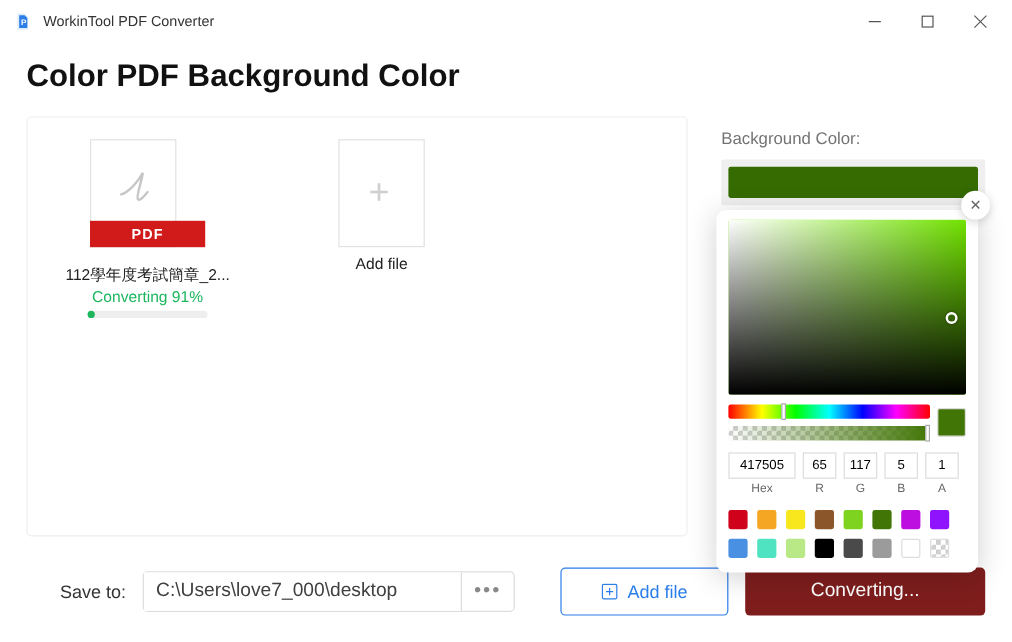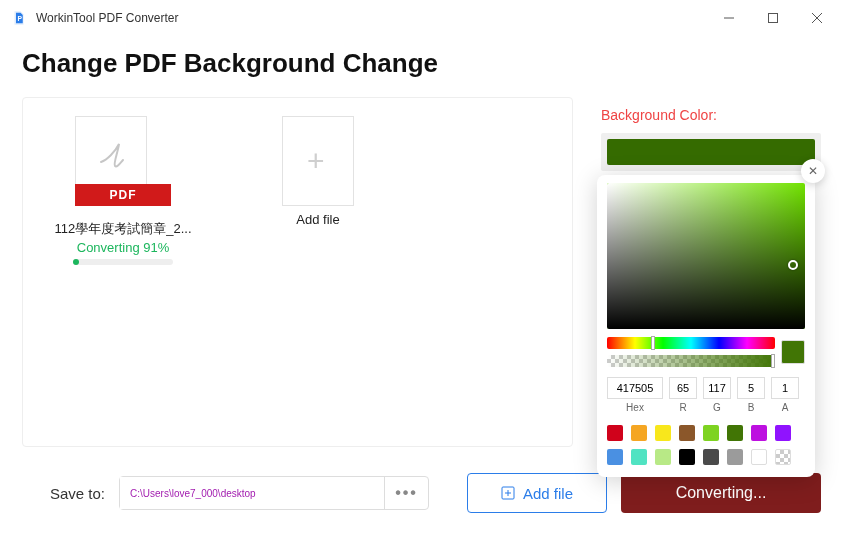--- a/index.html
+++ b/index.html
@@ -32,29 +32,29 @@
   .progress { width:100px; height:6px; background:#eee; border-radius:3px; margin:0 auto; position:relative;}
   .progress .bar { position:absolute; left:0; top:0; bottom:0; width:6%; background:#1cb65d; border-radius:3px;}
 
   
   .add-tile { width: 110px; text-align:center; cursor:pointer;}
   .add-box { width:72px; height:90px; border:1px solid #e2e2e2; margin:0 auto 6px; position:relative; background:#fff;}
   .add-plus { position:absolute; top:34px; left:24px; color:#cfcfcf; font-size:30px; font-weight:200; line-height:20px;}
   .add-label { font-size:13px; color:#222; }
 
   
-  .bg-label { font-size:14px; color:#ef4444; margin-bottom:10px;}
+  .bg-label { font-size:14px; color:#737373; margin-bottom:10px;}
   .bg-swatch-wrap { background:#efefef; padding:6px; border-radius:2px;}
   .bg-swatch { height:26px; border-radius:2px; }
 
   
   .bottombar { position:absolute; left:22px; right:22px; bottom:22px; display:flex; align-items:center; gap:14px;margin-left:28px;}
   .save-label { font-size:15px; color:#333; }
   .path-box { flex:0 0 310px; display:flex; border:1px solid #ddd; border-radius:4px; height:34px;}
-  .path-input { flex:1; border:none; outline:none; padding:0 10px; font-size:10px; color:#a21caf;}
+  .path-input { flex:1; border:none; outline:none; padding:0 10px; font-size:16px; color:#404040;}
   .path-menu { width:44px; border-left:1px solid #ddd; display:flex; align-items:center; justify-content:center; color:#888; letter-spacing:2px; font-weight:700;}
   .spacer { flex:1; }
   .addfile-btn { border:1px solid #2b7de9; color:#2b7de9; background:#fff; height:40px; width:140px; border-radius:4px; display:flex; align-items:center; justify-content:center; gap:8px; font-size:15px;}
   .addfile-btn svg { width:14px; height:14px;}
   .convert-btn { height:40px; width:200px; border-radius:4px; background:#7f1d1d; color:#fff; font-size:16px; display:flex; align-items:center; justify-content:center;}
 
   
   .picker { position:absolute; top:175px; right:28px; width:218px; background:#fff; border-radius:8px; box-shadow:0 4px 24px rgba(0,0,0,.18); padding:8px 10px 12px; z-index:50;}
   .picker-close { position:absolute; top:-16px; right:-10px; width:24px; height:24px; border-radius:50%; background:#fff; box-shadow:0 2px 8px rgba(0,0,0,.18); display:flex; align-items:center; justify-content:center; font-size:12px; color:#666; cursor:pointer;}
   .sv-panel { width:198px; height:146px; position:relative; border-radius:2px; overflow:hidden; }
@@ -105,21 +105,21 @@
       </div>
     <div class="winbtn">
         <svg viewBox="0 0 12 12">
           <line x1="1" y1="1" x2="11" y2="11" stroke="#555" stroke-width="1"></line>
           <line x1="11" y1="1" x2="1" y2="11" stroke="#555" stroke-width="1"></line>
         </svg>
       </div>
   </div>
 </div>
 
-<h1 class="heading">Change PDF Background Change</h1>
+<h1 class="heading">Color PDF Background Color</h1>
 
 <div class="main">
   <div class="file-panel">
 
     <div class="file-tile">
       <div class="doc-icon">
         <div class="doc-paper"></div>
         <svg class="doc-acro" viewBox="0 0 32 32">
             <path d="M6 24c6-2 14-10 18-18-1 8-6 20-4 22 2 2 6-4 8-6" fill="none" stroke="#c6c6c6" stroke-width="2" stroke-linecap="round"></path>
           </svg>

